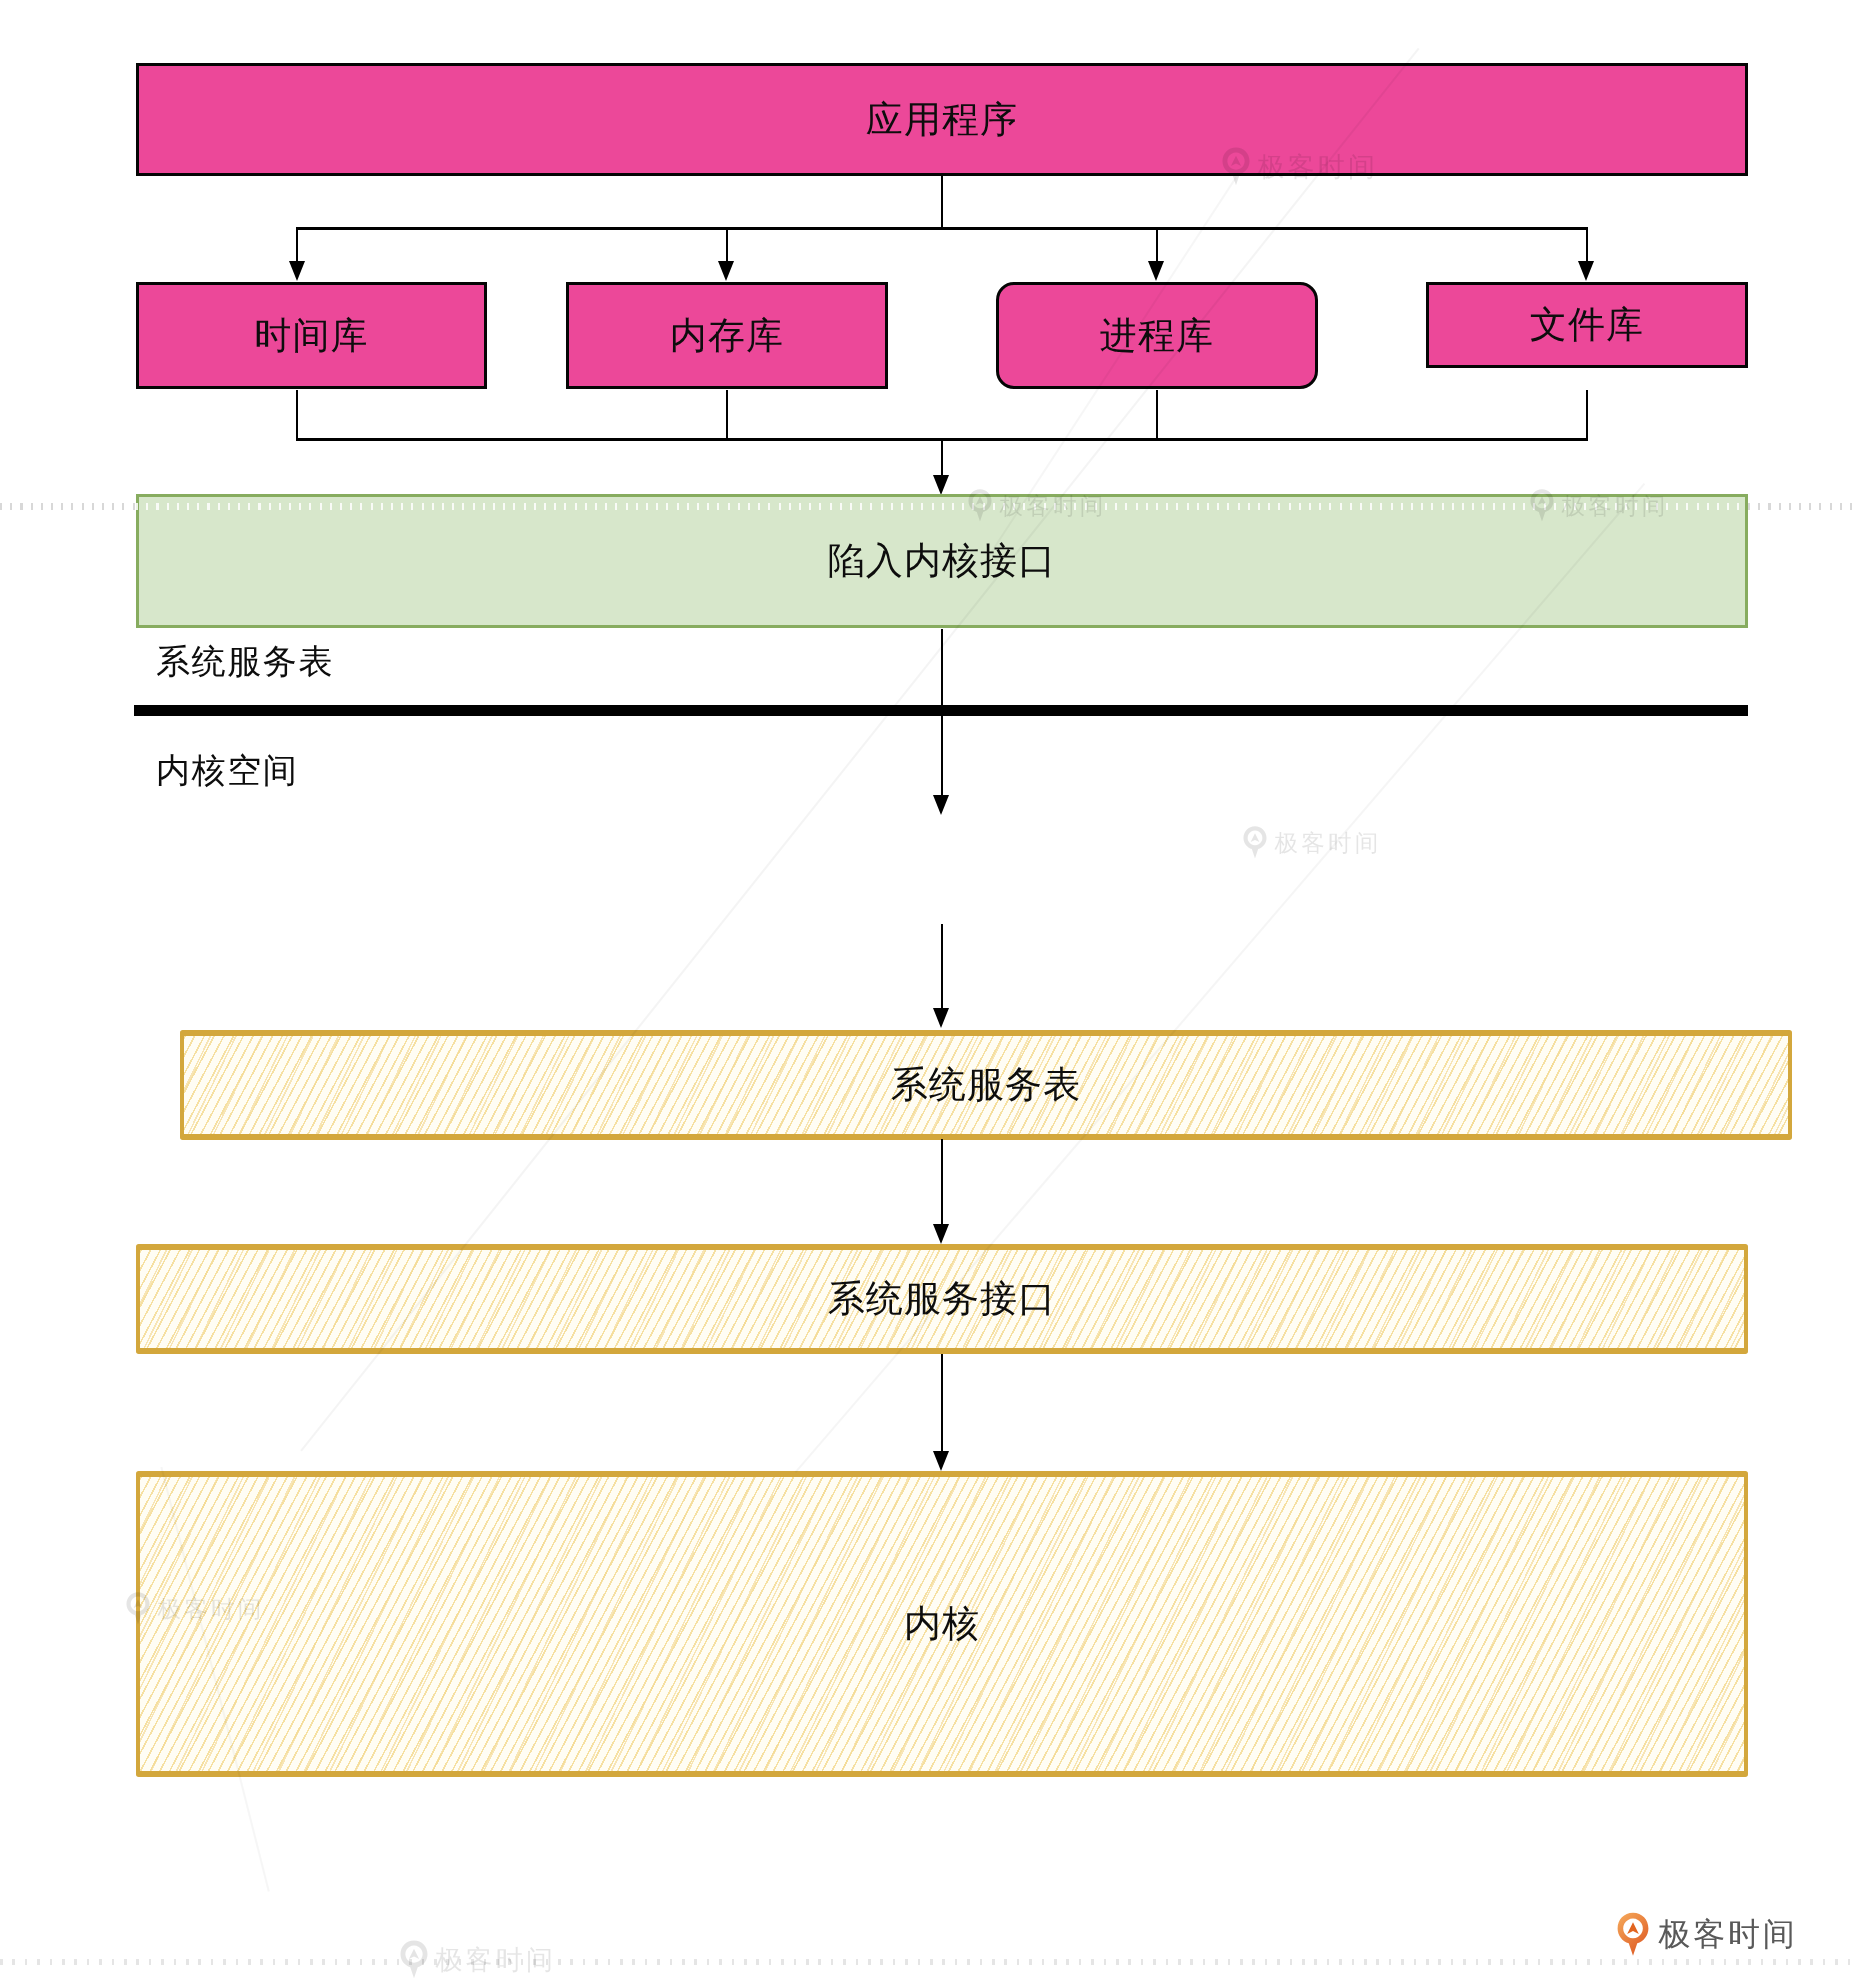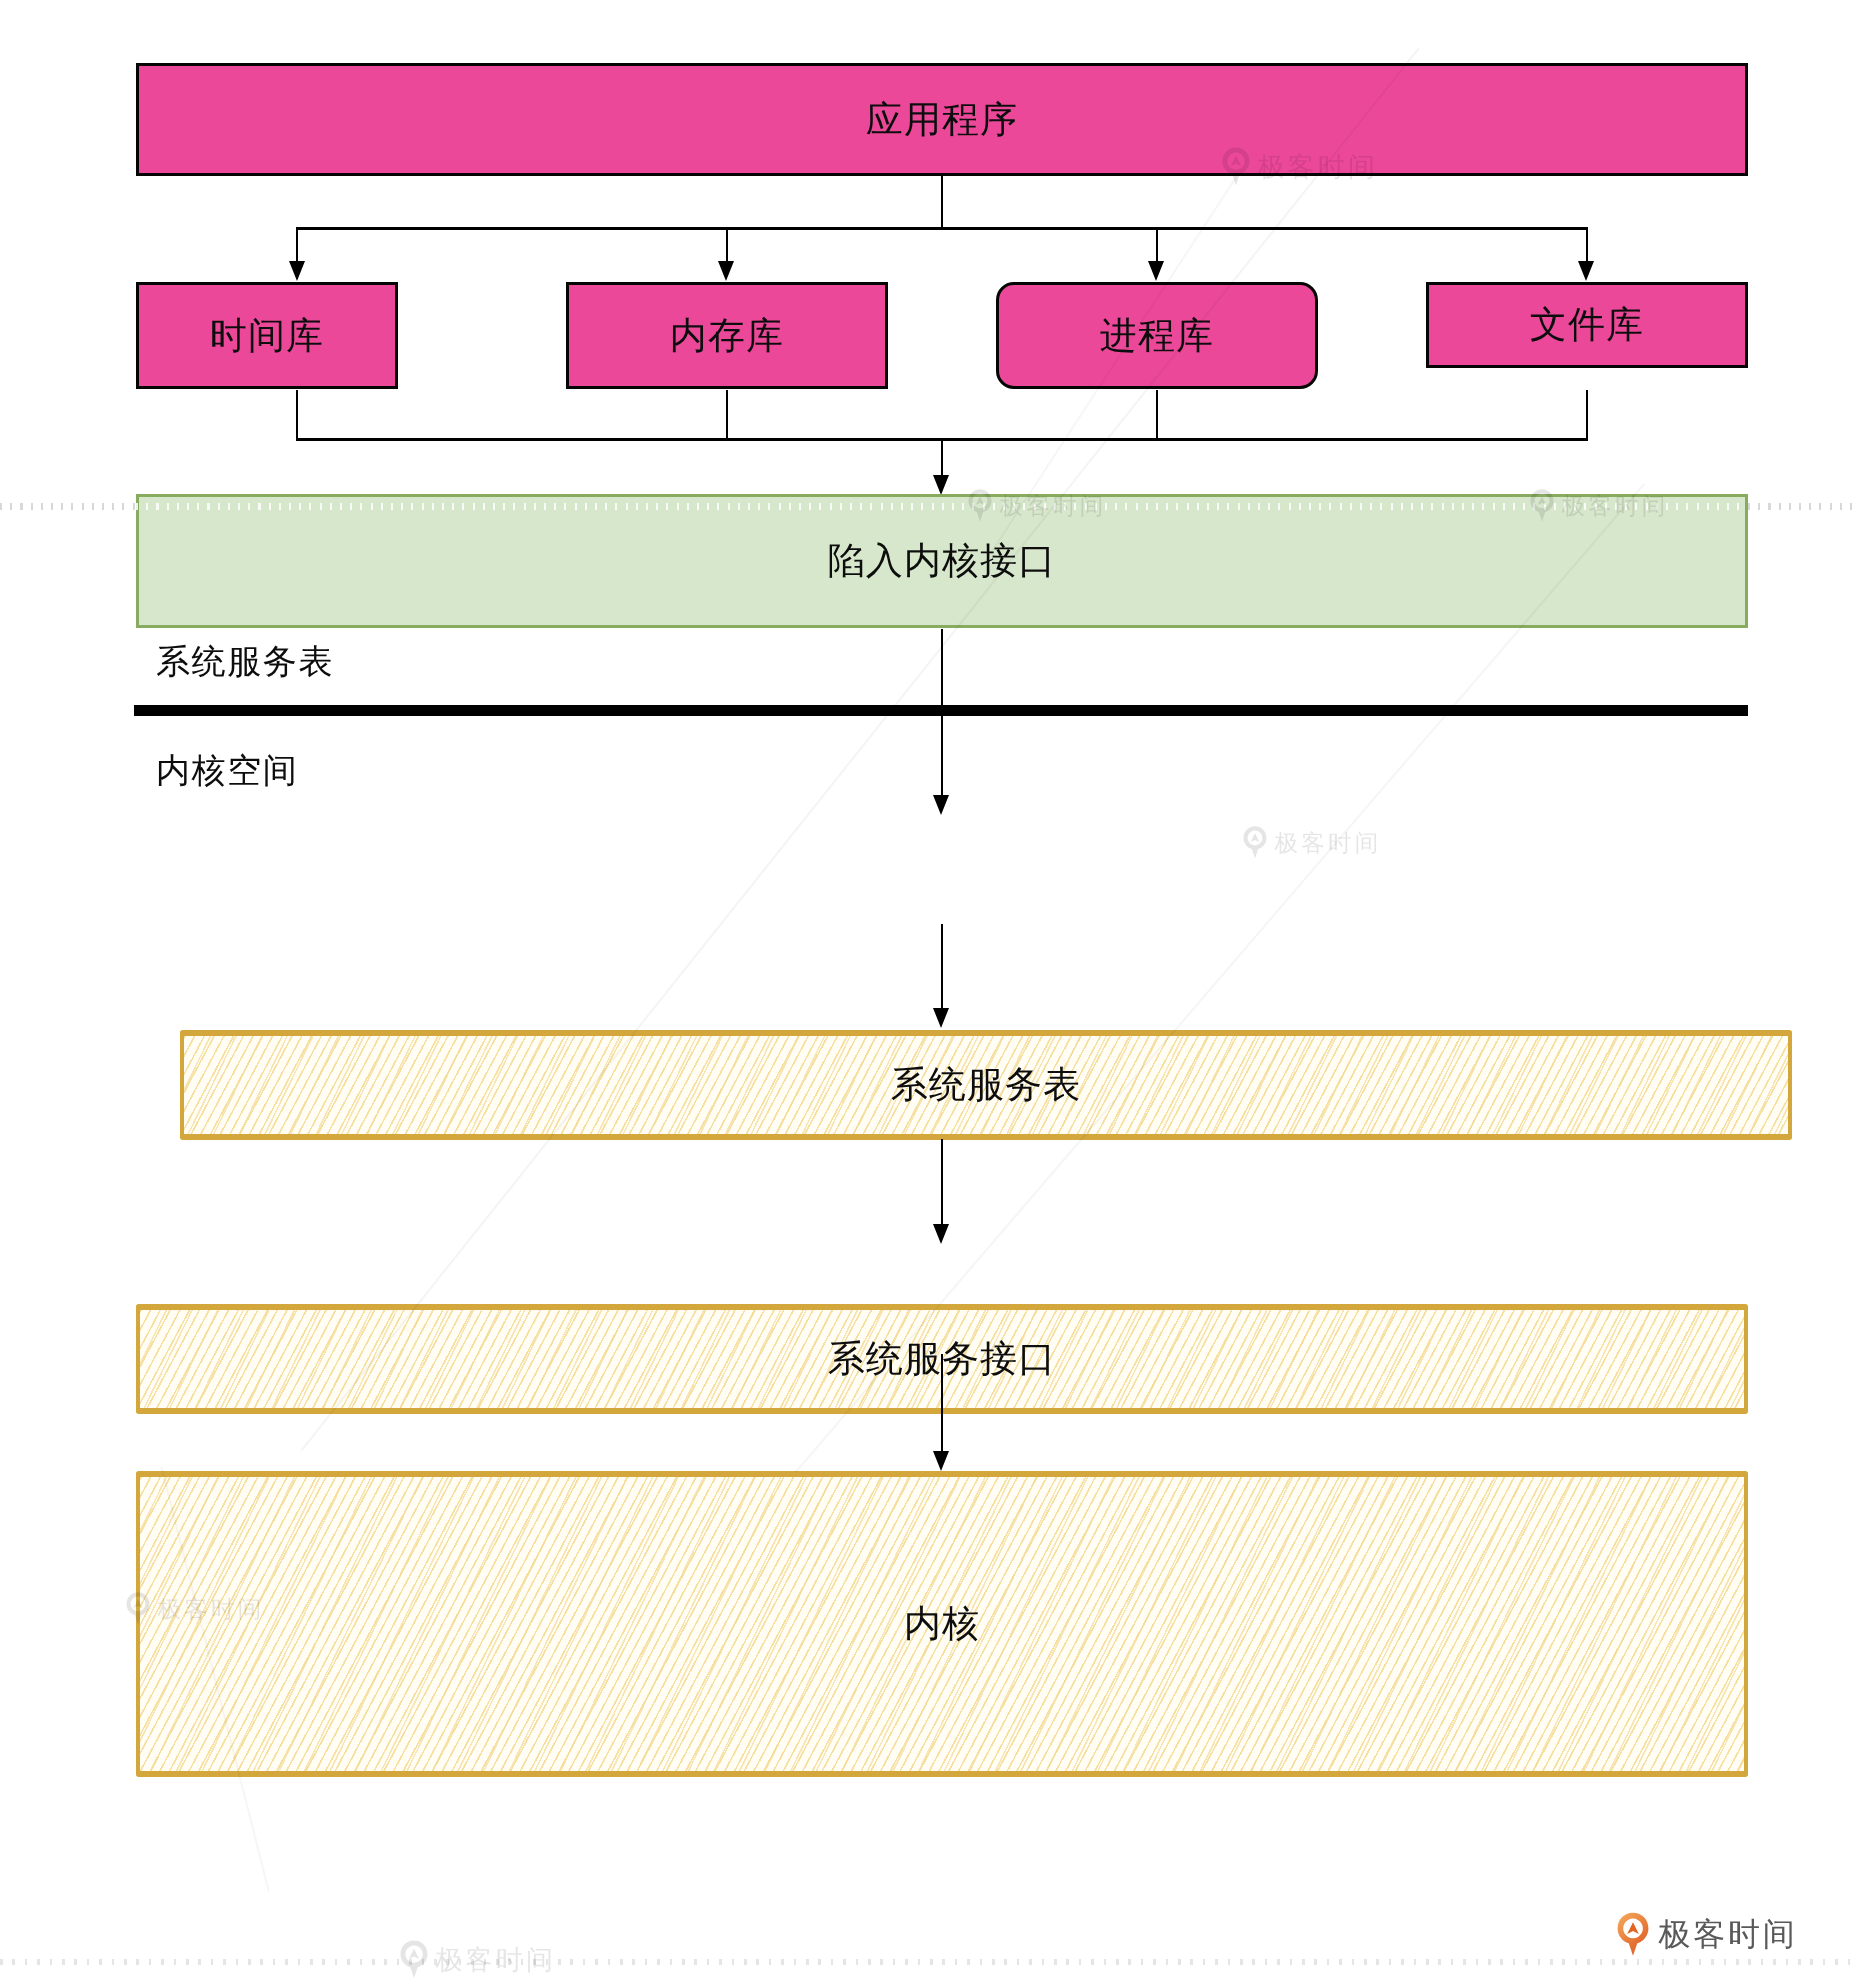--- a/index.html
+++ b/index.html
@@ -53,21 +53,21 @@
   <div class="hline" style="left:296px;top:227px;width:1292px;"></div>
   <div class="vline" style="left:296px;top:230px;height:32px;"></div>
   <div class="vline" style="left:726px;top:230px;height:32px;"></div>
   <div class="vline" style="left:1156px;top:230px;height:32px;"></div>
   <div class="vline" style="left:1586px;top:230px;height:32px;"></div>
   <div class="ahead" style="left:289px;top:261px;"></div>
   <div class="ahead" style="left:718px;top:261px;"></div>
   <div class="ahead" style="left:1148px;top:261px;"></div>
   <div class="ahead" style="left:1578px;top:261px;"></div>
 
-  <div class="box blue" style="left:136px;top:282px;width:262px;height:107px;">
+  <div class="box blue" style="left:136px;top:282px;width:351px;height:107px;">
     <span class="lbl">时间库</span>
   </div>
   <div class="box blue" style="left:566px;top:282px;width:322px;height:107px;">
     <span class="lbl">内存库</span>
   </div>
   <div class="box blue" style="left:996px;top:282px;width:322px;height:107px;border-radius:18px;">
     <span class="lbl">进程库</span>
   </div>
   <div class="box blue" style="left:1426px;top:282px;width:322px;height:86px;">
     <span class="lbl">文件库</span>
@@ -100,21 +100,21 @@
   <div class="vline" style="left:941px;top:924px;height:86px;"></div>
   <div class="ahead" style="left:933px;top:1008px;"></div>
 
   <div class="box sketch" style="left:136px;top:1030px;width:1612px;height:110px;margin-left:44px;">
     <span class="lbl">系统服务表</span>
   </div>
 
   <div class="vline" style="left:941px;top:1139px;height:86px;"></div>
   <div class="ahead" style="left:933px;top:1224px;"></div>
 
-  <div class="box sketch" style="left:136px;top:1304px;width:1612px;height:110px;">
+  <div class="box sketch" style="left:136px;top:1244px;width:1612px;height:110px;">
     <span class="lbl">系统服务接口</span>
   </div>
 
   <div class="vline" style="left:941px;top:1354px;height:98px;"></div>
   <div class="ahead" style="left:933px;top:1451px;"></div>
 
   <div class="box sketch" style="left:136px;top:1471px;width:1612px;height:306px;">
     <span class="lbl">内核</span>
   </div>
 

